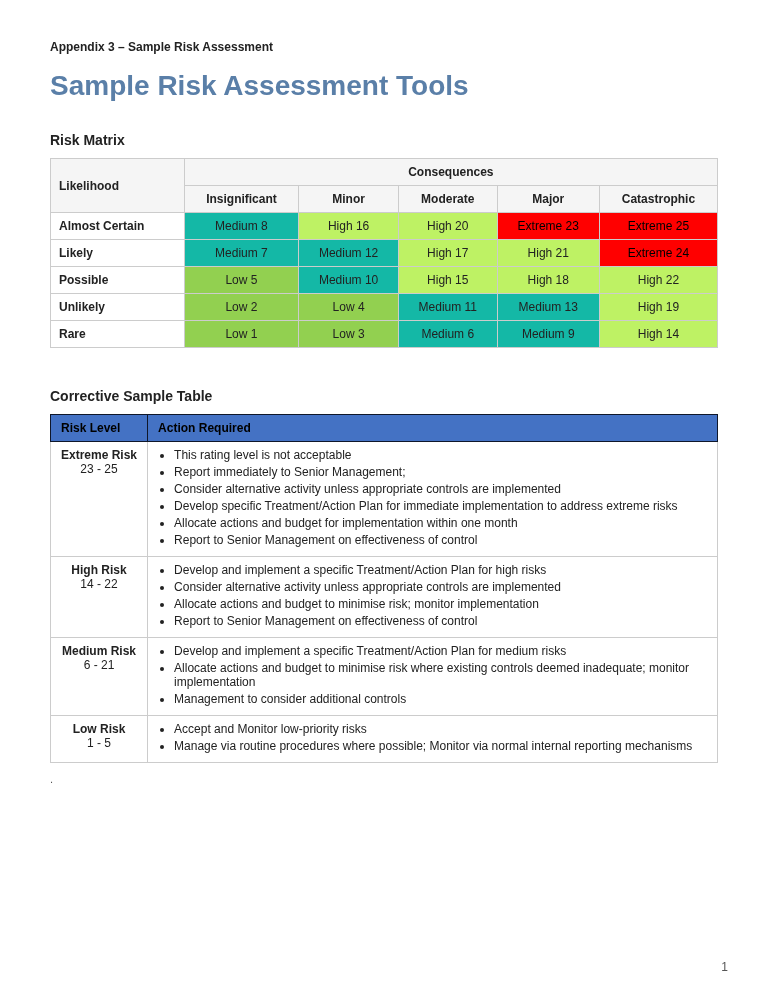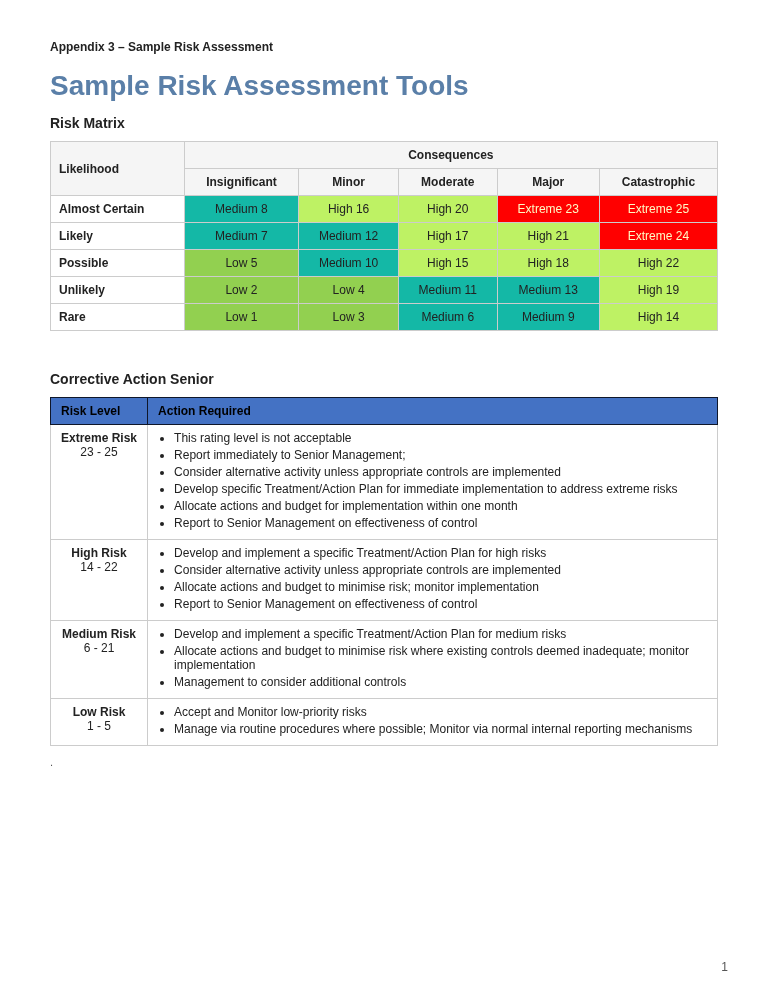--- a/index.html
+++ b/index.html
@@ -15,21 +15,21 @@
     .appendix-title {
       font-weight: bold;
       font-size: 12px;
       margin-bottom: 16px;
     }
 
     .page-title {
       font-size: 28px;
       color: #5a7fa8;
       font-weight: bold;
-      margin-bottom: 13px;
+      margin-bottom: 30px;
     }
 
     .section-title {
       font-weight: bold;
       font-size: 14px;
       margin-bottom: 10px;
     }
 
     
     .matrix-wrapper {
@@ -68,21 +68,21 @@
     .risk-matrix .likelihood-header {
       text-align: left;
       font-weight: bold;
       background: #f5f5f5;
     }
 
     
     .cell-green { background-color: #92d050; color: #222; }
     .cell-yellow { background-color: #14b8a6; color: #222; }
     .cell-orange { background-color: #bef264; color: #222; }
-    .cell-red { background-color: #ff0000; color: #fef9c3; }
+    .cell-red { background-color: #ff0000; color: #000000; }
 
     
     .corrective-table {
       border-collapse: collapse;
       width: 100%;
       font-size: 12px;
       margin-top: 10px;
     }
 
     .corrective-table th {
@@ -192,21 +192,21 @@
           <td class="cell-green">Low 3</td>
           <td class="cell-yellow">Medium 6</td>
           <td class="cell-yellow">Medium 9</td>
           <td class="cell-orange">High 14</td>
         </tr>
       </tbody>
   </table>
 </div>
 
 <div>
-  <div class="section-title">Corrective Action Senior</div>
+  <div class="section-title">Corrective Sample Table</div>
   <table class="corrective-table">
     <thead>
       <tr>
         <th>Risk Level</th>
         <th>Action Required</th>
       </tr>
     </thead>
     <tbody id="corrective-body">
     <tr>
           <td class="risk-level-cell"><strong>Extreme Risk</strong><br>23 - 25</td>

